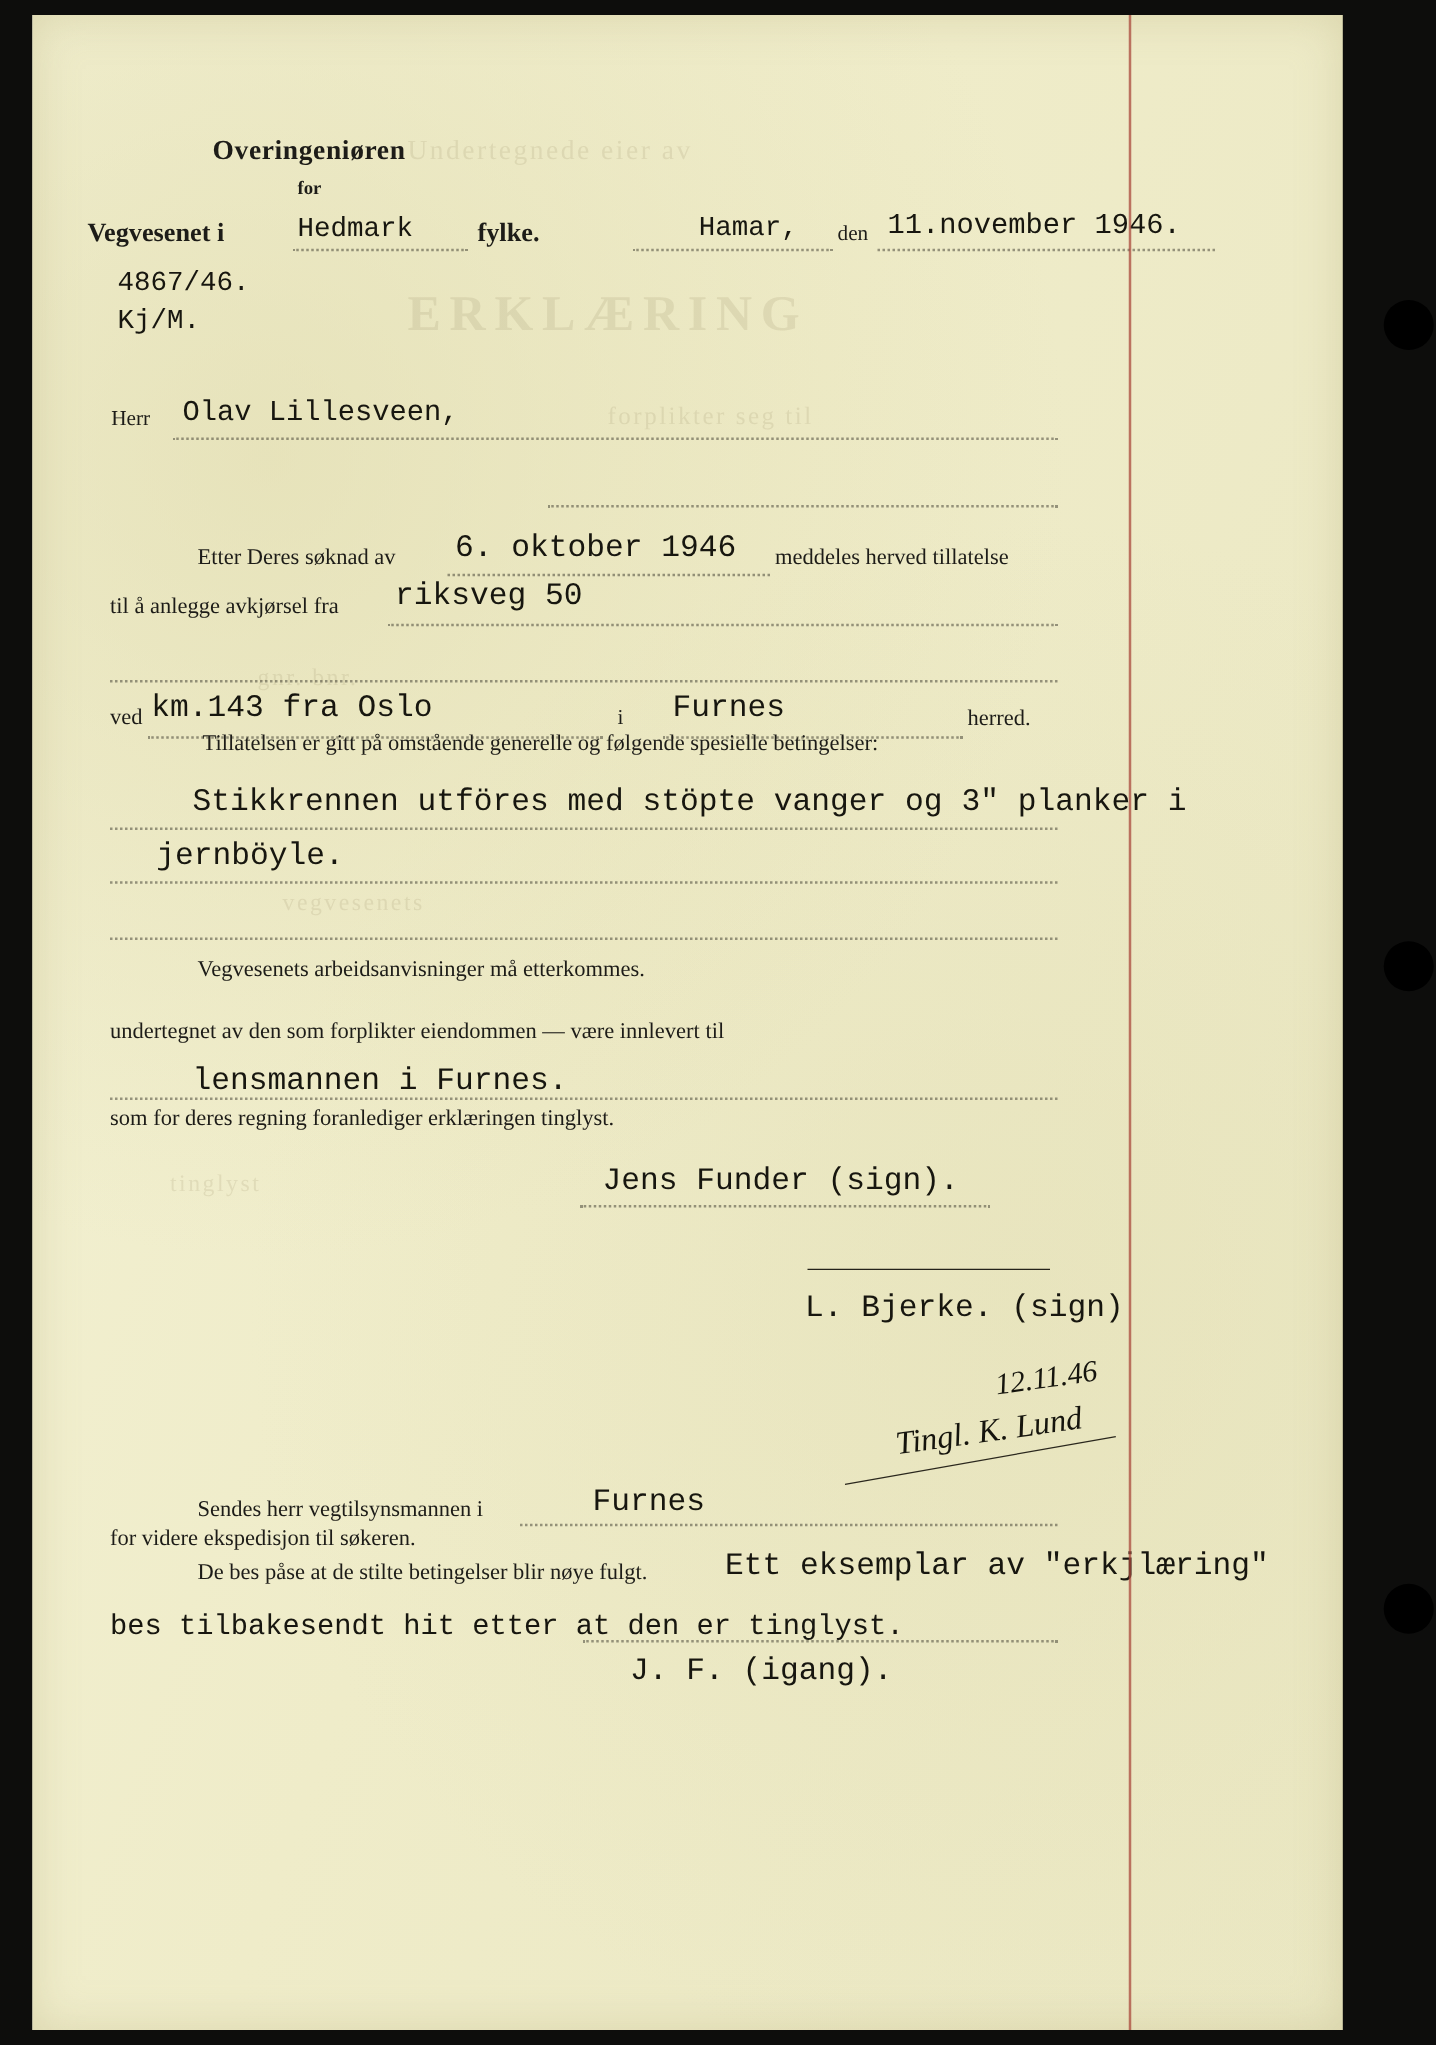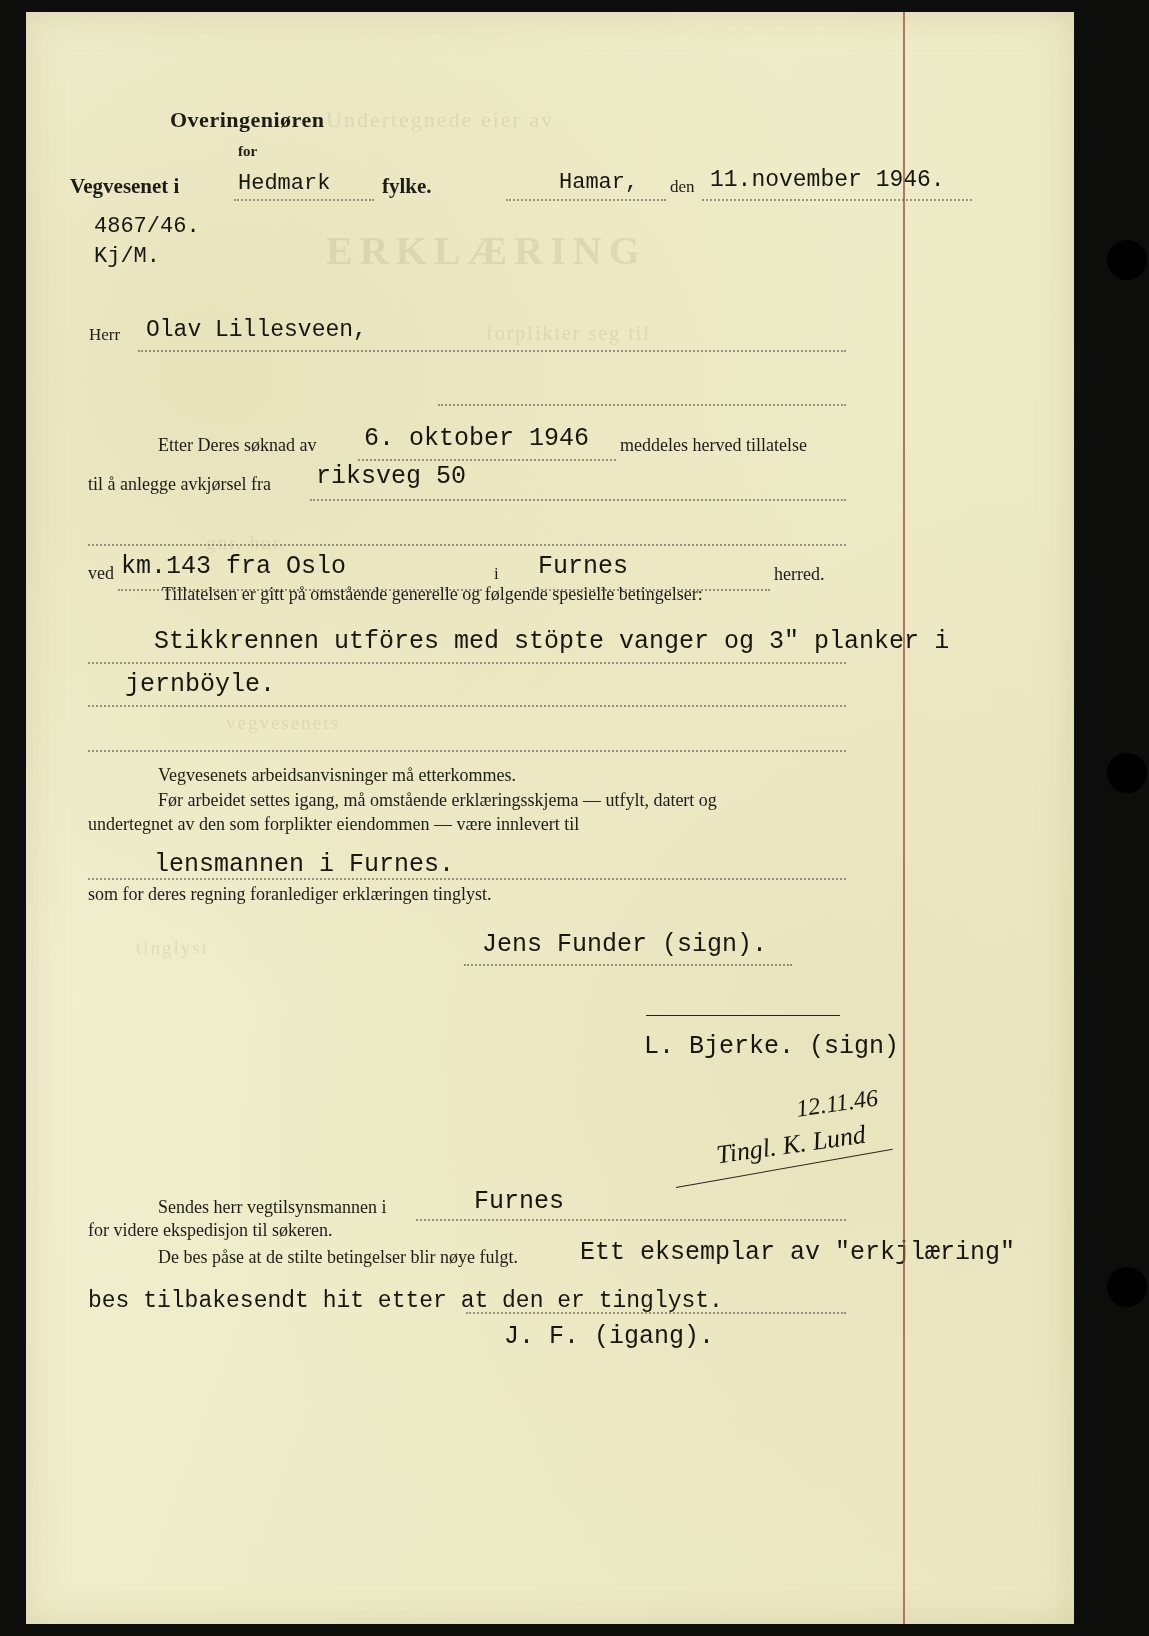--- a/index.html
+++ b/index.html
@@ -177,21 +177,20 @@
     <div class="print" style="left:136px; top:572px; font-size:18px;font-family:Liberation Serif, serif;">Tillatelsen er gitt på omstående generelle og følgende spesielle betingelser:</div>
 
     <div class="type" style="left:128px; top:615px; font-size:25px;">Stikkrennen utföres med stöpte vanger og 3" planker i</div>
     <div class="dots" style="left:62px; top:650px; width:758px;"></div>
 
     <div class="type" style="left:68px; top:658px; font-size:25px;margin-left:31px;">jernböyle.</div>
     <div class="dots" style="left:62px; top:693px; width:758px;"></div>
     <div class="dots" style="left:62px; top:738px; width:758px;"></div>
 
     <div class="print" style="left:132px; top:753px; font-size:18px;">Vegvesenets arbeidsanvisninger må etterkommes.</div>
-    <div class="print" style="left:132px; top:778px; font-size:18px;">Før arbeidet settes igang, må omstående erklæringsskjema — utfylt, datert og</div>
     <div class="print" style="left:62px; top:802px; font-size:18px;">undertegnet av den som forplikter eiendommen — være innlevert til</div>
 
     <div class="type" style="left:128px; top:838px; font-size:25px;">lensmannen i Furnes.</div>
     <div class="dots" style="left:62px; top:866px; width:758px;"></div>
 
     <div class="print" style="left:62px; top:872px; font-size:18px;">som for deres regning foranlediger erklæringen tinglyst.</div>
 
     <div class="type" style="left:456px; top:918px; font-size:25px;">Jens Funder (sign).</div>
     <div class="dots" style="left:438px; top:952px; width:328px;"></div>
 

